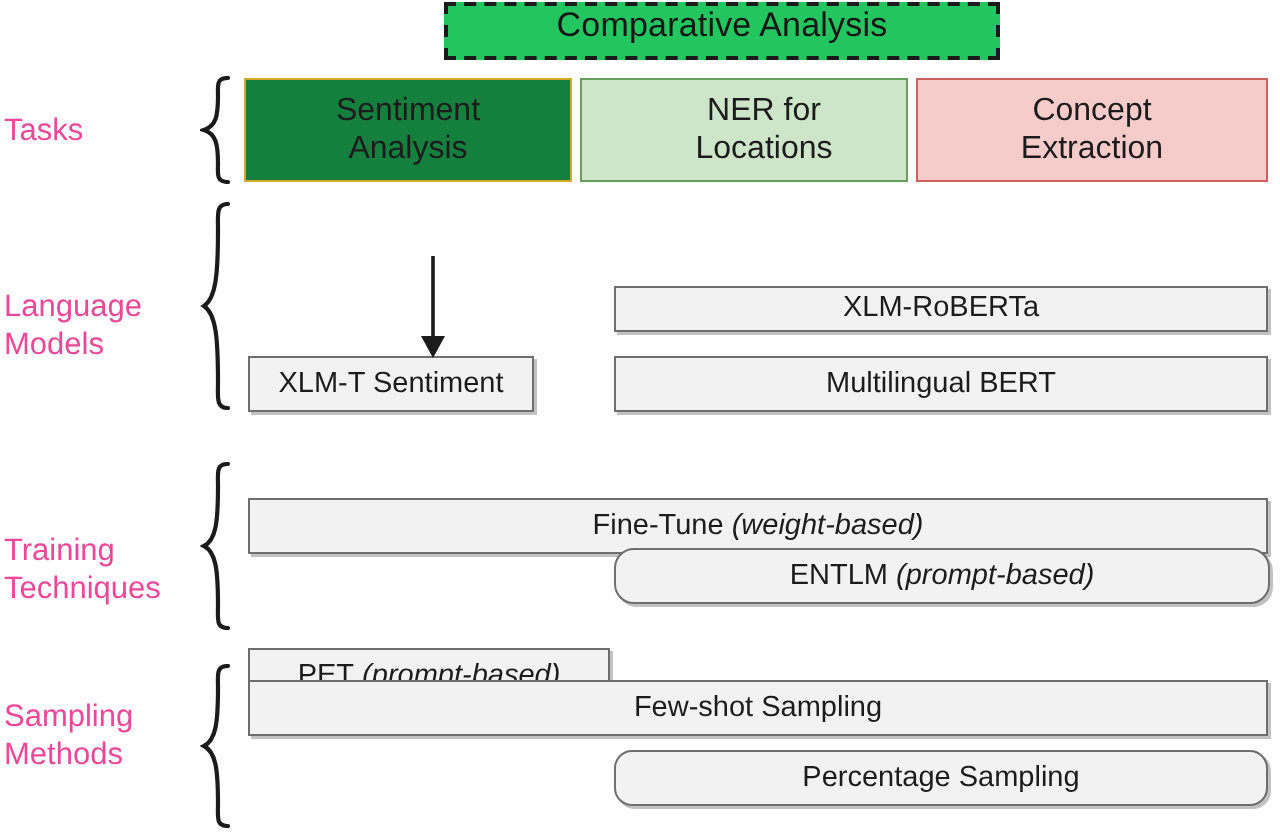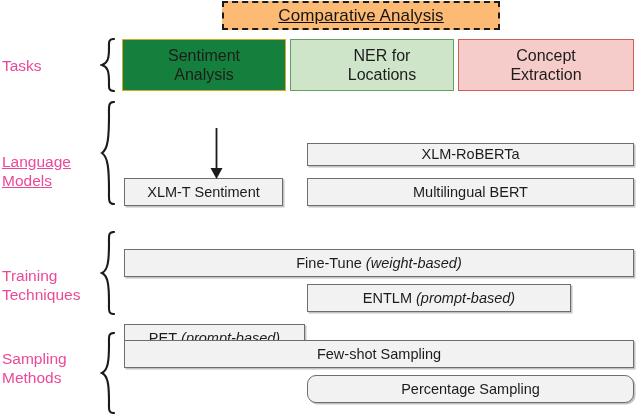--- a/index.html
+++ b/index.html
@@ -17,26 +17,25 @@
   }
 
   
   .title-box {
     position: absolute;
     left: 222px;
     top: 1px;
     width: 278px;
     height: 29px;
     border: 2px dashed #1a1a1a;
-    background: #fdba74;
+    background: #22c55e;
     display: flex;
-    align-items: center;
+    align-items: flex-start;
     justify-content: center;
     box-sizing: border-box;
-    text-decoration: underline;
   }
   .title-box span {
     font-size: 17px;
     color: #161616;
     letter-spacing: 0.1px;
   }
 
   
   .row-label {
     position: absolute;
@@ -137,37 +136,37 @@
     </span>
   </div>
 
   <div class="box task red" style="left:458px; top:39px; width:176px; height:52px;">
     <span>
       <span class="lbl">Concept</span><br>
       <span class="lbl">Extraction</span>
     </span>
   </div>
 
-  <div class="row-label" style="top:152px;text-decoration:underline;">
+  <div class="row-label" style="top:144px;">
     <div>Language</div>
     <div>Models</div>
   </div>
 
   <div class="brace" style="top:101px;">
     <svg width="16" height="104" viewBox="0 0 16 104" aria-hidden="true">
       <path d="M14 1 C8 1 9 6 9 14 C9 36 8 48 2 52 C8 56 9 68 9 90 C9 98 8 103 14 103" fill="none" stroke="#1b1b1b" stroke-width="2.1" stroke-linecap="round"></path>
     </svg>
   </div>
 
 
   <div class="box grey" style="left:307px; top:143px; width:327px; height:23px;">
     <span>XLM-RoBERTa</span>
   </div>
 
-  <div class="box grey" style="left:124px; top:178px; width:159px; height:28px;">
+  <div class="box grey" style="left:124px; top:178px; width:143px; height:28px;">
     <span>XLM-T Sentiment</span>
   </div>
 
   <div class="box grey" style="left:307px; top:178px; width:327px; height:28px;">
     <span>Multilingual BERT</span>
   </div>
 
   <div class="arrow">
     <svg width="16" height="54" viewBox="0 0 16 54" aria-hidden="true">
       <line x1="7.5" y1="0" x2="7.5" y2="42" stroke="#1b1b1b" stroke-width="1.8"></line>
@@ -187,21 +186,21 @@
   </div>
 
   <div class="box grey" style="left:124px; top:249px; width:510px; height:28px;">
     <span><span>Fine-Tune</span>&nbsp;<span class="em">(weight-based)</span></span>
   </div>
 
   <div class="box grey" style="left:124px; top:284px; width:181px; height:28px;margin-top:40px;">
     <span><span>PET</span>&nbsp;<span class="em">(prompt-based)</span></span>
   </div>
 
-  <div class="box grey" style="left:307px; top:284px; width:264px; height:28px;">
+  <div class="box grey" style="left:307px; top:274px; width:328px; height:28px;border-radius:10px;">
     <span><span>ENTLM</span>&nbsp;<span class="em">(prompt-based)</span></span>
   </div>
 
   <div class="row-label" style="top:349px;">
     <div>Sampling</div>
     <div>Methods</div>
   </div>
 
   <div class="brace" style="top:332px;">
     <svg width="16" height="82" viewBox="0 0 16 82" aria-hidden="true">

